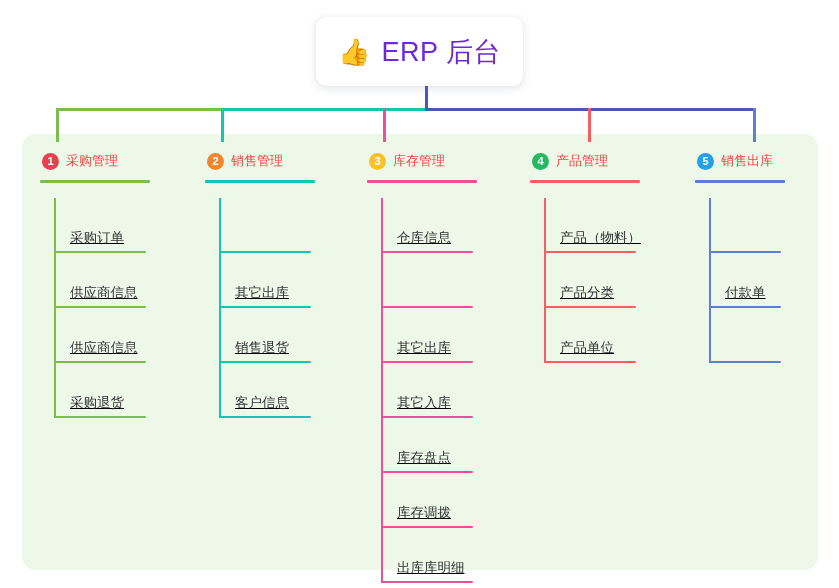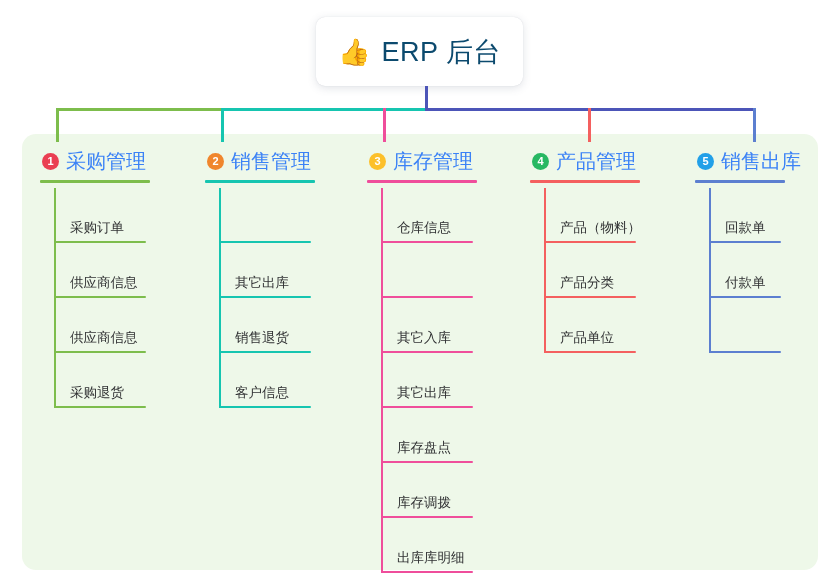--- a/index.html
+++ b/index.html
@@ -18,21 +18,21 @@
     width: 207px; height: 69px;
     background: #ffffff;
     border-radius: 9px;
     box-shadow: 0 2px 9px rgba(80,90,110,0.17), 0 0 1px rgba(80,90,110,0.22);
     display: flex; align-items: center; justify-content: center;
     gap: 11px;
   }
   .root-emoji { font-size: 26px; line-height: 1; }
   .root-title {
     font-size: 27px;
-    color: #0c4a6e;
+    color: #6d28d9;
     letter-spacing: 0.5px;
     white-space: nowrap;
   }
 
   
   .panel {
     position: absolute;
     left: 22px; top: 134px;
     width: 796px; height: 436px;
     background: #eef8e9;
@@ -56,28 +56,28 @@
     width: 17px; height: 17px;
     border-radius: 50%;
     color: #ffffff;
     font-size: 11px;
     line-height: 17px;
     text-align: center;
     font-weight: bold;
     flex: 0 0 auto;
   }
   .col-title {
-    font-size: 20px;
-    color: #3b82f6;
+    font-size: 13px;
+    color: #ef4444;
     white-space: nowrap;
   }
   .col-rule { height: 3px; margin-top: 6px; border-radius: 1px; }
 
   
-  .leaves { position: relative; margin-top: 5px; }
+  .leaves { position: relative; margin-top: 15px; text-decoration: underline; }
   .spine { position: absolute; left: 14px; top: 0; width: 2px; }
   .leaf {
     position: relative;
     height: 55px;
     padding-left: 30px;
     display: flex;
     flex-direction: column;
     justify-content: flex-end;
   }
   .leaf-label {
@@ -174,25 +174,25 @@
         <div class="leaves">
           <div class="spine" style="background: rgb(239, 78, 155); height: 385px;"></div>
           <div class="leaf">
             <div class="leaf-label">仓库信息</div>
             <div class="leaf-rule" style="background: rgb(239, 78, 155); margin-left: -16px; width: 92px;"></div>
           </div>
           <div class="leaf">
             <div class="leaf-rule" style="background: rgb(239, 78, 155); margin-left: -16px; width: 92px;"></div>
           </div>
           <div class="leaf">
+            <div class="leaf-label">其它出库</div>
+            <div class="leaf-rule" style="background: rgb(239, 78, 155); margin-left: -16px; width: 92px;"></div>
+          </div>
+          <div class="leaf">
             <div class="leaf-label">其它入库</div>
-            <div class="leaf-rule" style="background: rgb(239, 78, 155); margin-left: -16px; width: 92px;"></div>
-          </div>
-          <div class="leaf">
-            <div class="leaf-label">其它出库</div>
             <div class="leaf-rule" style="background: rgb(239, 78, 155); margin-left: -16px; width: 92px;"></div>
           </div>
           <div class="leaf">
             <div class="leaf-label">库存盘点</div>
             <div class="leaf-rule" style="background: rgb(239, 78, 155); margin-left: -16px; width: 92px;"></div>
           </div>
           <div class="leaf">
             <div class="leaf-label">库存调拨</div>
             <div class="leaf-rule" style="background: rgb(239, 78, 155); margin-left: -16px; width: 92px;"></div>
           </div>
@@ -226,21 +226,20 @@
       </div>
       <div class="col" style="left: 695px; width: 130px;">
         <div class="col-head">
           <span class="badge" style="background: rgb(34, 160, 232);">5</span>
           <span class="col-title">销售出库</span>
         </div>
         <div class="col-rule" style="background: rgb(92, 127, 208); width: 90px;"></div>
         <div class="leaves">
           <div class="spine" style="background: rgb(92, 127, 208); height: 165px;"></div>
           <div class="leaf">
-            <div class="leaf-label">回款单</div>
             <div class="leaf-rule" style="background: rgb(92, 127, 208); margin-left: -16px; width: 72px;"></div>
           </div>
           <div class="leaf">
             <div class="leaf-label">付款单</div>
             <div class="leaf-rule" style="background: rgb(92, 127, 208); margin-left: -16px; width: 72px;"></div>
           </div>
           <div class="leaf">
             <div class="leaf-rule" style="background: rgb(92, 127, 208); margin-left: -16px; width: 72px;"></div>
           </div>
         </div>

